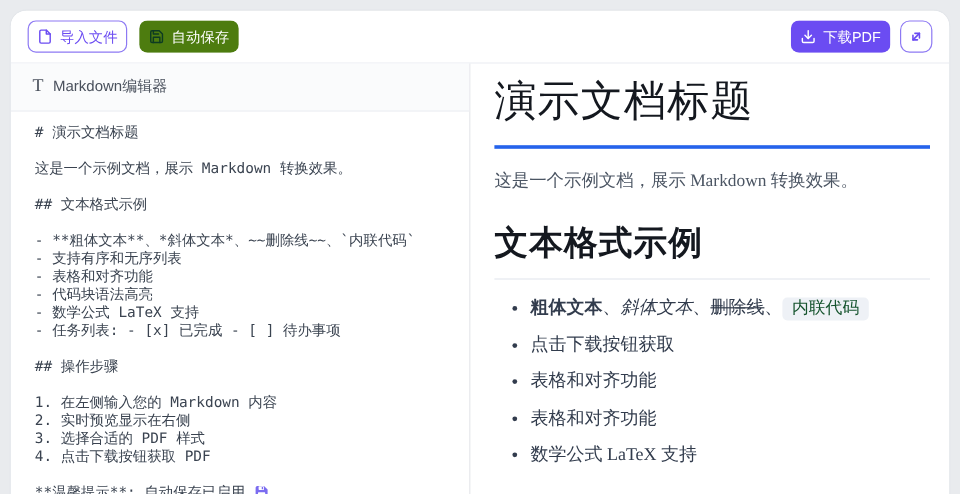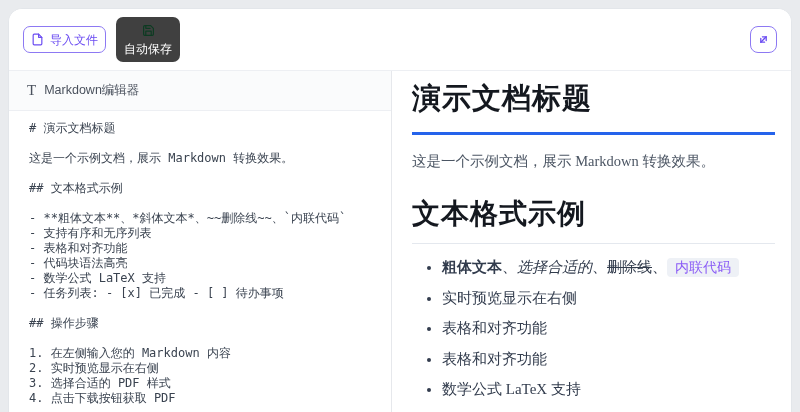--- a/index.html
+++ b/index.html
@@ -36,21 +36,21 @@
     line-height: 1;
     border-radius: 7px;
     padding: 6px 7px;
     border: 1px solid transparent;
     background: #fff;
     cursor: pointer;
     font-family: inherit;
     white-space: nowrap;
   }
   .btn-outline { border-color: #8d79f3; color: #6b4cf2; }
-  .btn-green   { background: #404040; color: #fff; flex-direction: column; }
+  .btn-green   { background: #4d7c0f; color: #fff; }
   .btn-purple  { background: #6b4cf2; color: #fff; }
   .btn-square {
     width: 27px; height: 27px;
     border: 1px solid #8d79f3;
     border-radius: 8px;
     display: inline-flex;
     align-items: center;
     justify-content: center;
     background: #fff;
     cursor: pointer;
@@ -98,22 +98,22 @@
 
   
   .preview-body {
     flex: 1 1 auto;
     overflow: hidden;
     padding: 8px 16px 0 20px;
     font-family: "Liberation Serif", "DejaVu Serif", serif;
     color: #323c4d;
   }
   .preview-body h1 {
-    font-size: 29px;
-    font-weight: 700;
+    font-size: 35px;
+    font-weight: 400;
     color: #14181f;
     padding-bottom: 13px;
     border-bottom: 3px solid #2563eb;
     letter-spacing: 1px;
   }
   .preview-body .intro {
     font-size: 14.5px;
     color: #4b5563;
     margin: 17px 0 24px;
   }
@@ -130,21 +130,21 @@
     padding-left: 30px;
     margin-bottom: 10px;
   }
   .preview-body ul li {
     font-size: 15px;
     margin-bottom: 11.5px;
     color: #323c4d;
   }
   .inline-code {
     background: #eef1f6;
-    color: #8b5cf6;
+    color: #14532d;
     border-radius: 4px;
     padding: 2px 8px;
     font-size: 14px;
   }
   .strike { text-decoration: line-through; }
 </style>
 </head>
 <body>
 
 <div class="card">
@@ -166,20 +166,30 @@
         <svg width="13" height="13" viewBox="0 0 24 24" fill="none" stroke="#0d3b22" stroke-width="2.2" stroke-linecap="round" stroke-linejoin="round">
           <path d="M19 21H5a2 2 0 0 1-2-2V5a2 2 0 0 1 2-2h11l5 5v11a2 2 0 0 1-2 2z"></path>
           <path d="M17 21v-8H7v8"></path>
           <path d="M7 3v5h8"></path>
         </svg>
       </span>
       <span>自动保存</span>
     </button>
 
     <div class="right-group">
+      <button class="btn btn-purple">
+        <span class="icon">
+          <svg width="13" height="13" viewBox="0 0 24 24" fill="none" stroke="#ffffff" stroke-width="2.2" stroke-linecap="round" stroke-linejoin="round">
+            <path d="M21 15v4a2 2 0 0 1-2 2H5a2 2 0 0 1-2-2v-4"></path>
+            <path d="M7 10l5 5 5-5"></path>
+            <path d="M12 15V3"></path>
+          </svg>
+        </span>
+        <span>下载PDF</span>
+      </button>
       <button class="btn-square">
         <span class="icon">
           <svg width="13" height="13" viewBox="0 0 24 24" fill="none" stroke="#6b4cf2" stroke-width="2.4" stroke-linecap="round" stroke-linejoin="round">
             <path d="M7 17L17 7"></path>
             <path d="M10 7h7v7"></path>
             <path d="M14 17H7v-7"></path>
           </svg>
         </span>
       </button>
     </div>
@@ -224,23 +234,23 @@
 
     <div class="panel panel-right">
 
       <div class="preview-body">
         <h1>演示文档标题</h1>
         <p class="intro">这是一个示例文档，展示 Markdown 转换效果。</p>
 
         <h2>文本格式示例</h2>
         <ul>
           <li>
-            <strong>粗体文本</strong><span>、</span><em>选择合适的</em><span>、</span><span class="strike">删除线</span><span>、</span><span class="inline-code">内联代码</span>
+            <strong>粗体文本</strong><span>、</span><em>斜体文本</em><span>、</span><span class="strike">删除线</span><span>、</span><span class="inline-code">内联代码</span>
           </li>
-          <li>实时预览显示在右侧</li>
+          <li>点击下载按钮获取</li>
           <li>表格和对齐功能</li>
           <li>表格和对齐功能</li>
           <li>数学公式 LaTeX 支持</li>
 
         </ul>
 
       </div>
     </div>
 
   </div>

